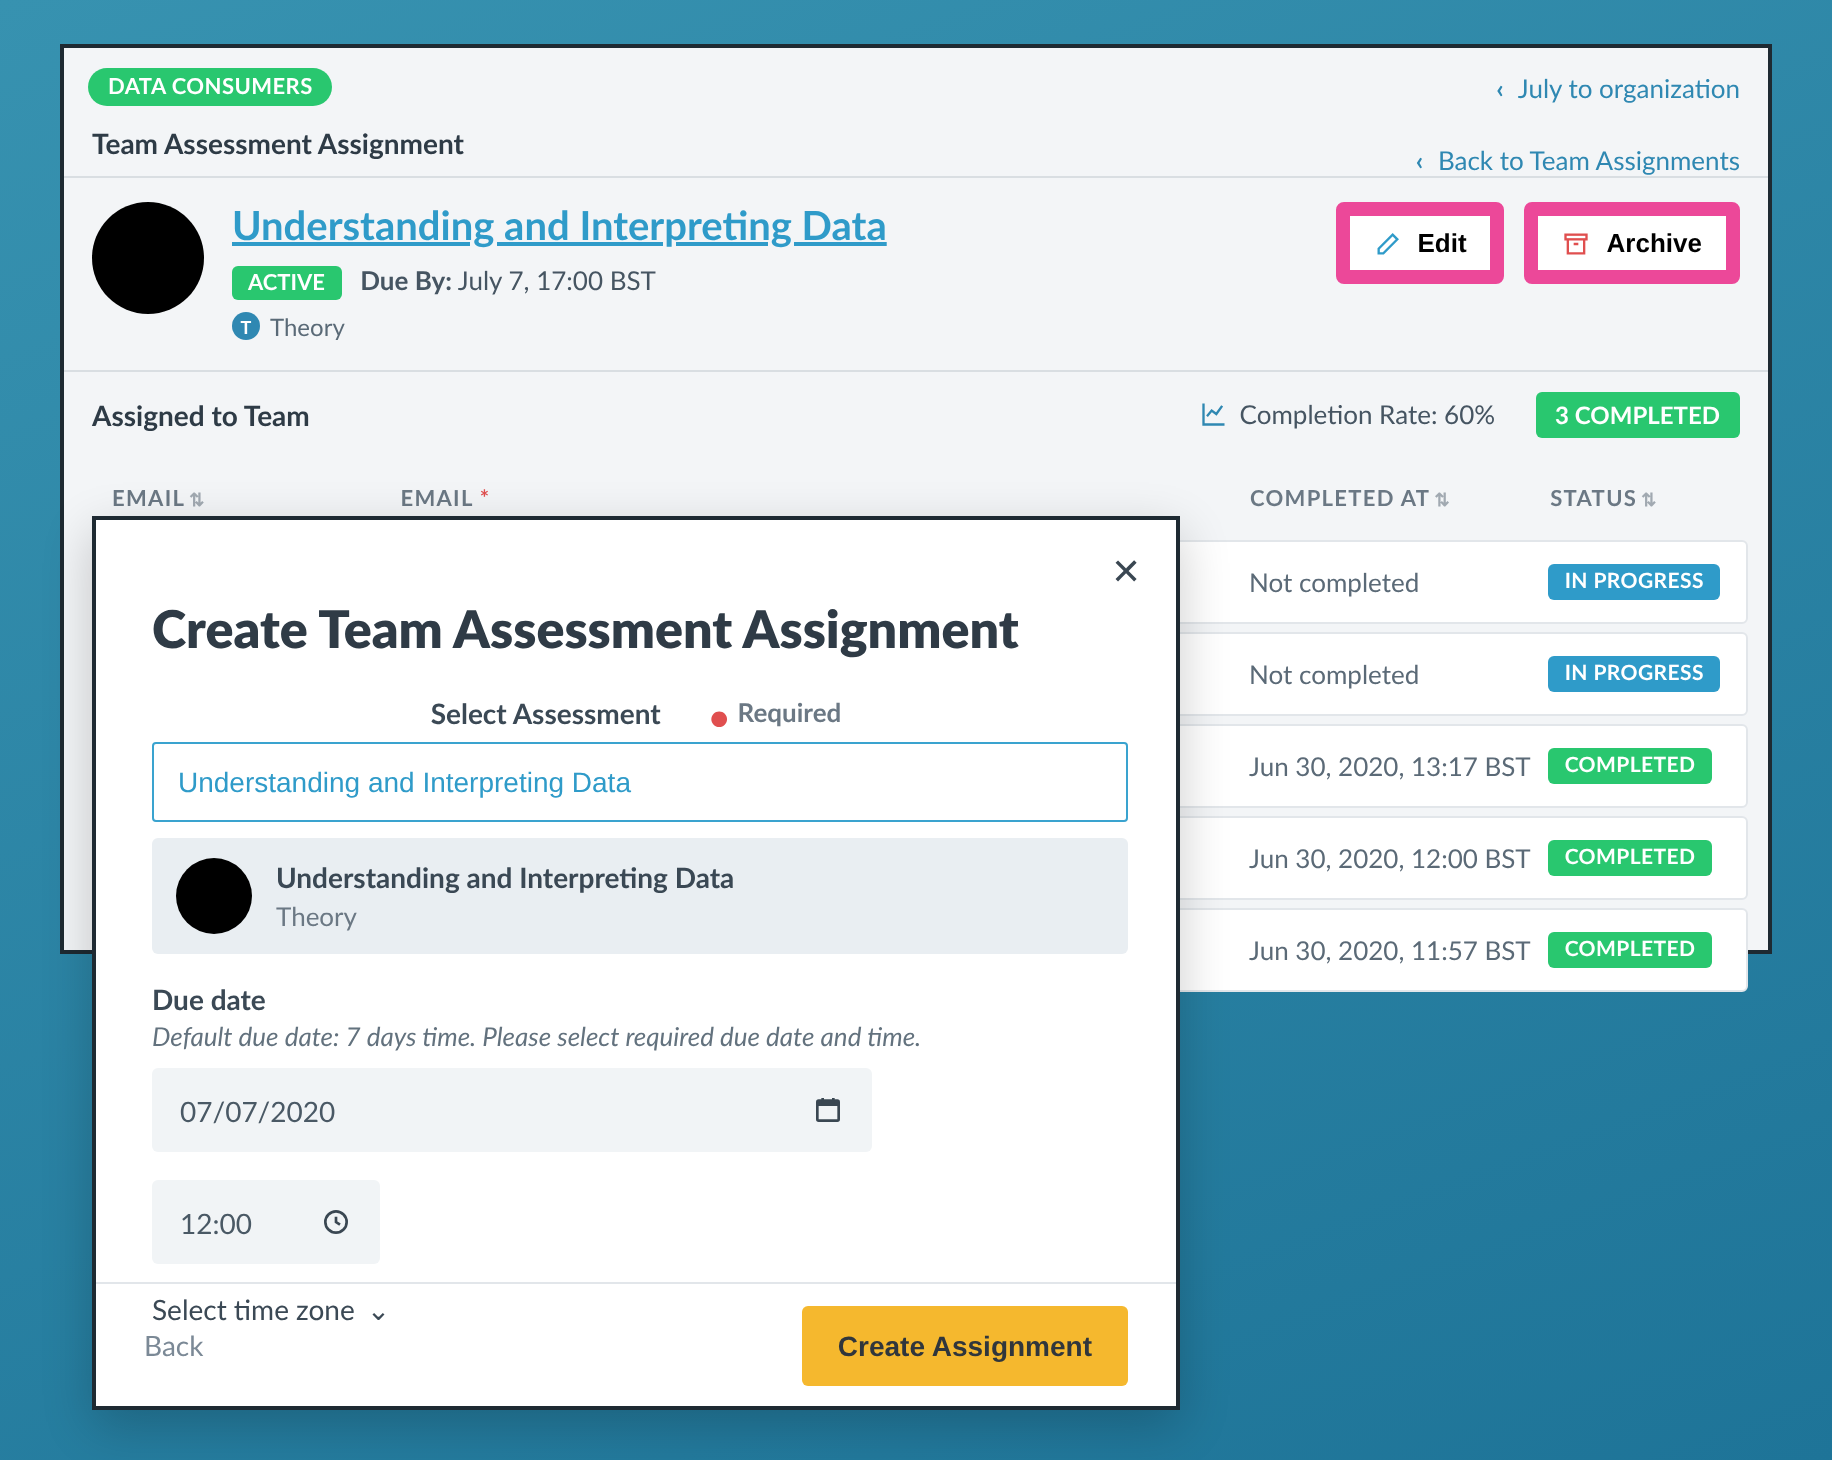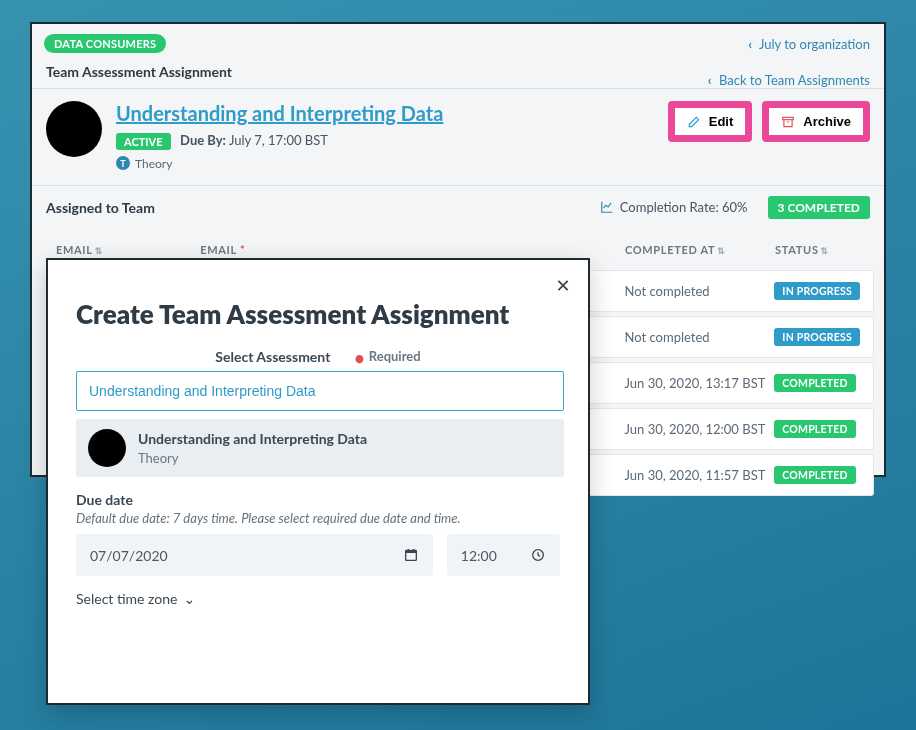--- a/index.html
+++ b/index.html
@@ -246,20 +246,21 @@
     padding: 14px 28px 0 28px;
     font-size: 14px; font-weight: 700; color: #3b4955;
   }
   .due-help {
     padding: 2px 28px 8px 28px;
     font-size: 13px; color: #63727e; font-style: italic;
   }
   .date-row {
     display: flex; gap: 14px;
     padding: 0 28px;
+    flex-direction: column;
   }
   .input-like {
     background: #f1f4f6;
     border: none;
     border-radius: 3px;
     height: 42px;
     display: flex; align-items: center; justify-content: space-between;
     padding: 0 14px;
     color: #4a5965;
     font-size: 14px;
@@ -474,13 +475,17 @@
     </div>
   </div>
 
   <div class="tz-row">
     <span class="tz-select">
       <span>Select time zone</span>
       <span>⌄</span>
     </span>
   </div>
 
+  <div class="modal-footer">
+    <span class="back">Back</span>
+    <button class="btn-primary">Create Assignment</button>
+  </div>
 </div>
 
 </body></html>

